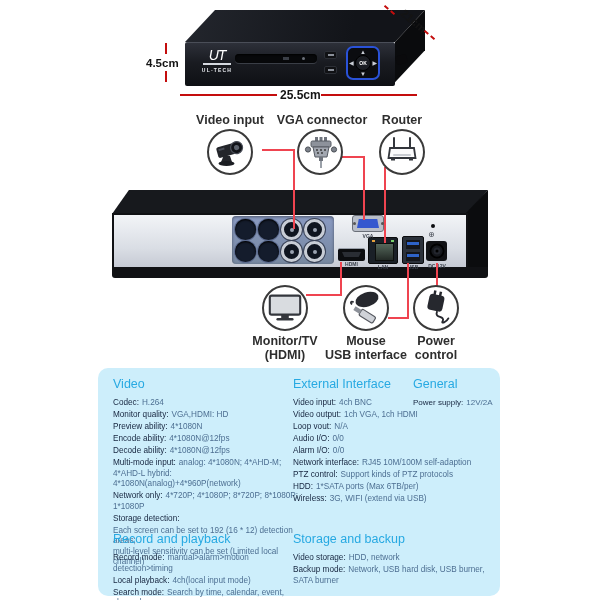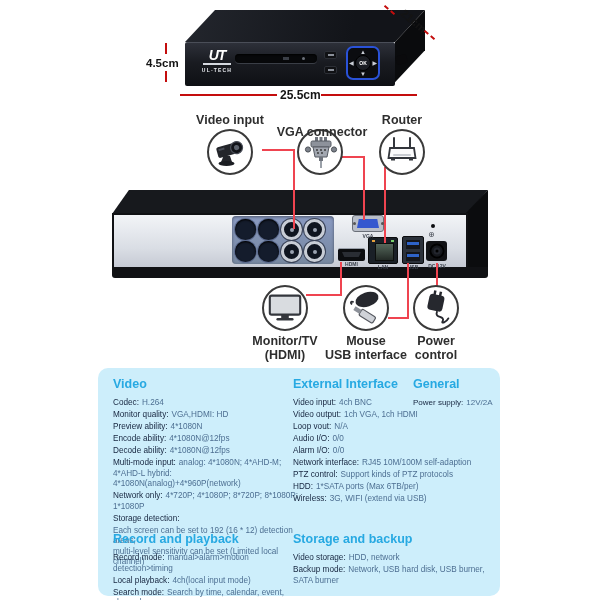--- a/index.html
+++ b/index.html
@@ -8,21 +8,21 @@
   
   .f-top{position:absolute;left:185px;top:10px;width:240px;height:32px;
          background:linear-gradient(100deg,#23262d,#121419 70%);
          clip-path:polygon(12.5% 0,100% 0,87.5% 100%,0 100%);}
   .f-face{position:absolute;left:185px;top:42px;width:210px;height:44px;border-radius:2px;
           background:linear-gradient(180deg,#2d3039 0%,#191b21 45%,#0e1014 100%);
           border-top:1px solid #4a4e58;box-sizing:border-box;}
   .f-side{position:absolute;left:395px;top:10px;width:30px;height:76px;background:#0a0b0d;
           clip-path:polygon(0 42%,100% 0,100% 53%,0 95%);}
   .logo{position:absolute;left:10px;top:6px;width:44px;text-align:center;color:#fff;}
-  .logo .ut{font-size:14px;font-weight:700;font-style:italic;letter-spacing:-1px;line-height:13px;}
+  .logo .ut{font-size:14px;font-weight:400;font-style:italic;letter-spacing:-1px;line-height:13px;}
   .logo .bar{width:28px;height:1.5px;background:#d5d9e0;margin:1px auto 2px;}
   .logo .brand{font-size:5px;letter-spacing:1.2px;color:#e8eaef;font-weight:bold;}
   .slot{position:absolute;left:50px;top:11px;width:82px;height:9px;background:#07080a;border-radius:4px;
         box-shadow:inset 0 1px 2px #000, 0 1px 0 #3a3e46;}
   .slot .led{position:absolute;right:12px;top:3px;width:3px;height:3px;border-radius:50%;background:#6b7078;}
   .slot .mark{position:absolute;right:28px;top:3px;width:6px;height:3px;background:#3a3e46;}
   .fbtn{position:absolute;left:139px;width:13px;height:8px;background:#101114;border:1px solid #2c2f36;
         border-radius:2px;box-sizing:border-box;}
   .fbtn .g{display:block;margin:2px auto 0;width:6px;height:1.5px;background:#8a8f99;}
   .dpad{position:absolute;left:161px;top:3px;width:34px;height:34px;border-radius:7px;
@@ -93,21 +93,21 @@
   .dc::before{content:"";position:absolute;left:50%;top:50%;transform:translate(-50%,-50%);
               width:3px;height:3px;border-radius:50%;background:#000;z-index:1;}
   
   .panel{position:absolute;left:98px;top:368px;width:402px;height:228px;background:#cdeefb;border-radius:10px;}
   .spec-sec{position:absolute;font-size:8.2px;}
   .sec-video{left:15px;top:9px;width:186px;}
   .sec-external{left:195px;top:9px;width:186px;}
   .sec-general{left:315px;top:9px;width:86px;font-size:8px;white-space:nowrap;}
   .sec-record{left:15px;top:164px;width:192px;}
   .sec-storage{left:195px;top:164px;width:205px;}
-  .sec-title{font-size:12.5px;font-weight:bold;color:#27a9e2;margin:0 0 7px;}
+  .sec-title{font-size:12.5px;font-weight:normal;color:#27a9e2;margin:0 0 7px;}
   .spec-row{margin:0 0 1.5px;line-height:10.5px;}
   .spec-label{font-weight:normal;color:#16253f;}
   .spec-value{color:#4d6f92;margin-left:3px;}
   .spec-note{color:#4d6f92;line-height:10.5px;}
 </style>
 </head>
 <body>
 
 <div class="stage">
 
@@ -157,21 +157,21 @@
       <g transform="rotate(-16 18 16)">
         <rect x="5" y="10" width="18" height="11" rx="2" fill="#23252a"></rect>
         <circle cx="25" cy="15.5" r="6" fill="#111318" stroke="#4a4e58" stroke-width="1.2"></circle>
         <circle cx="25" cy="15.5" r="2.6" fill="#5b616c"></circle>
         <rect x="7" y="12" width="6" height="2" fill="#4a4e58"></rect>
       </g>
       <path d="M12 21 L9 28 L20 28 L18 22 Z" fill="#23252a"></path>
       <ellipse cx="14.5" cy="29.5" rx="8" ry="2.6" fill="#1b1d22"></ellipse>
     </svg>
   </div>
-  <div class="conn-label" style="left:270px;top:113px;width:104px;margin-top:12px;">VGA connector</div>
+  <div class="conn-label" style="left:270px;top:113px;width:104px;">VGA connector</div>
   <div class="conn-circle" style="left:297px;top:129px;">
     <svg width="36" height="36" viewBox="0 0 36 36">
       <rect x="13" y="3" width="3" height="4" fill="#6f747d"></rect>
         <rect x="17.5" y="3" width="3" height="4" fill="#6f747d"></rect>
         <rect x="22" y="3" width="3" height="4" fill="#6f747d"></rect>
       <rect x="9" y="7" width="20" height="6" rx="1.5" fill="#8d929b" stroke="#565b63" stroke-width="1"></rect>
       <circle cx="6" cy="15.5" r="2.6" fill="#7d828b" stroke="#4c5158" stroke-width="1"></circle>
       <circle cx="32" cy="15.5" r="2.6" fill="#7d828b" stroke="#4c5158" stroke-width="1"></circle>
       <path d="M11 13 L27 13 L25 23 L13 23 Z" fill="#a2a7b0" stroke="#565b63" stroke-width="1"></path>
       <circle cx="15" cy="16" r="0.9" fill="#333"></circle>

